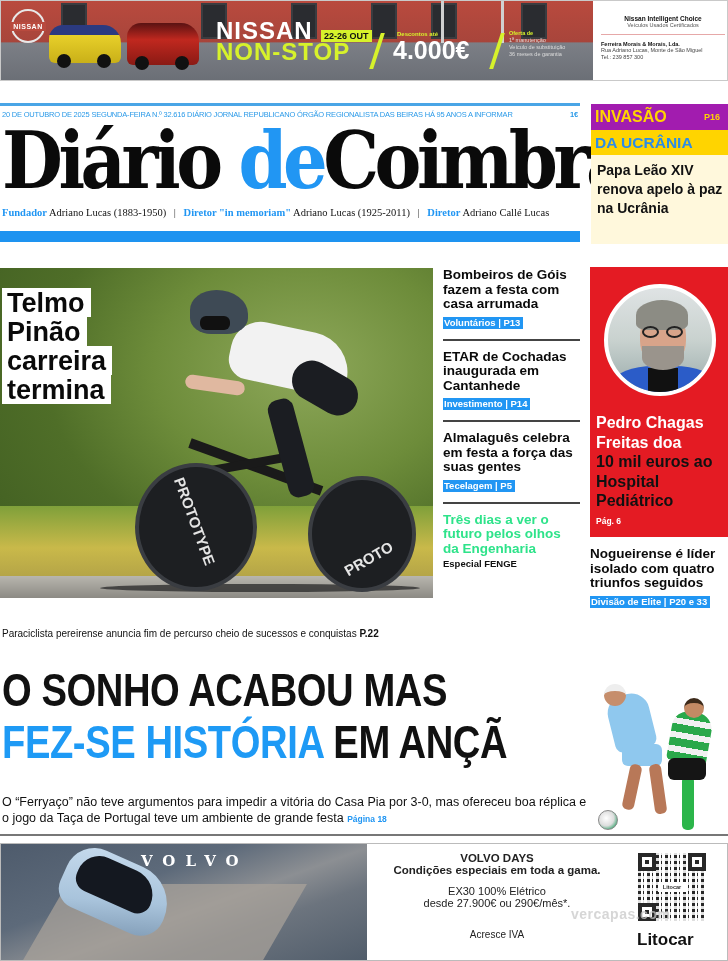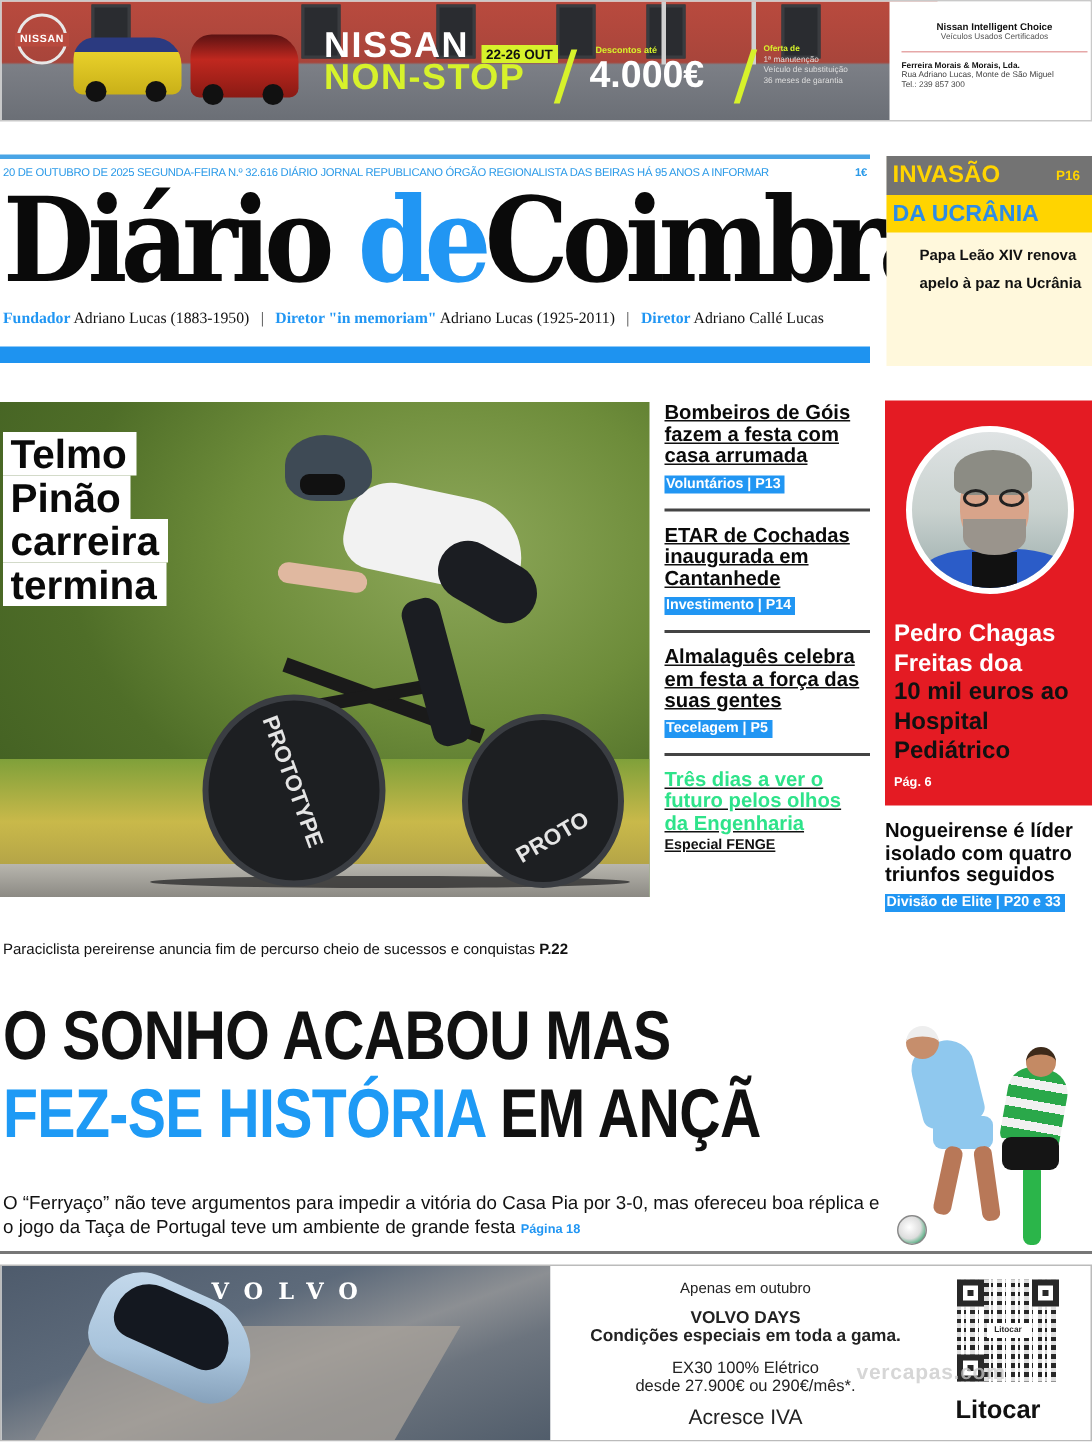--- a/index.html
+++ b/index.html
@@ -40,24 +40,24 @@
   .dateline .price { position: absolute; right: 2px; top: 0; font-weight: bold; }
   .masthead { position: absolute; left: 2px; top: 118px; font-family: "DejaVu Serif", "Liberation Serif", serif; font-weight: bold; font-size: 78px; line-height: 86px; letter-spacing: -5px; transform: scaleX(0.9); transform-origin: left top; white-space: nowrap; color: #0a0a0a; }
   .masthead .de { color: #2196f3; }
   .founders { position: absolute; left: 2px; top: 207px; font-family: "Liberation Serif", serif; font-size: 10.5px; white-space: nowrap; color: #111; }
   .founders .lbl { color: #2196f3; font-weight: bold; }
   .founders .sep { margin: 0 5px; color: #333; }
   .blue-bar { position: absolute; left: 0; top: 231px; width: 580px; height: 11px; background: #1e93f0; }
 
   
   .ukr { position: absolute; left: 591px; top: 104px; width: 137px; height: 140px; background: #fff8dc; }
-  .ukr .b1 { height: 26px; background: #737373; color: #ffd400; font-weight: bold; font-size: 16px; line-height: 26px; padding-left: 4px; position: relative; }
+  .ukr .b1 { height: 26px; background: #a21caf; color: #ffd400; font-weight: bold; font-size: 16px; line-height: 26px; padding-left: 4px; position: relative; }
   .ukr .b1 .pg { position: absolute; right: 8px; top: 0; font-size: 9px; color: #ffd400; }
   .ukr .b2 { height: 25px; background: #ffd400; color: #2d8ce6; font-weight: bold; font-size: 15.5px; line-height: 25px; padding-left: 4px; }
-  .ukr .txt { padding: 6px 4px 0 22px; font-weight: bold; font-size: 10px; line-height: 19px; color: #111; }
+  .ukr .txt { padding: 6px 4px 0 6px; font-weight: bold; font-size: 14px; line-height: 19px; color: #111; }
 
   
   .photo { position: absolute; left: 0; top: 268px; width: 433px; height: 330px; overflow: hidden;
     background: radial-gradient(ellipse at 70% 30%, #8ea85a 0%, #6d8c3a 35%, #4f6e28 60%, #3d5a20 100%); }
   .photo .grass { position: absolute; left: 0; bottom: 22px; width: 100%; height: 70px; background: linear-gradient(180deg, #7fa03a 0%, #c9b94a 60%, #b5a547 100%); }
   .photo .road { position: absolute; left: 0; bottom: 0; width: 100%; height: 22px; background: linear-gradient(180deg, #b8b6ae 0%, #8c8a84 100%); }
   .photo .shadow { position: absolute; left: 100px; bottom: 6px; width: 320px; height: 8px; background: #2e2e2e; border-radius: 50%; opacity: 0.8; }
   .wheel-disc { position: absolute; border-radius: 50%; background: #1d1f22; border: 4px solid #3a3d42; }
   .wheel-disc .lbl { position: absolute; color: #e5e5e5; font-weight: bold; font-size: 15px; }
   .frame { position: absolute; background: #1a1a1a; transform-origin: left center; }
@@ -66,21 +66,21 @@
   .rider-leg { position: absolute; left: 278px; top: 130px; width: 26px; height: 100px; background: #1b1d22; border-radius: 10px; transform: rotate(-15deg); }
   .helmet { position: absolute; left: 190px; top: 22px; width: 58px; height: 44px; background: #3e4a55; border-radius: 50% 60% 40% 40%; }
   .visor { position: absolute; left: 200px; top: 48px; width: 30px; height: 14px; background: #111; border-radius: 6px; }
   .arm { position: absolute; left: 185px; top: 110px; width: 60px; height: 14px; background: #e0b8a0; border-radius: 7px; transform: rotate(8deg); }
   .photo-hl { position: absolute; left: 2px; top: 20px; }
   .photo-hl span { display: block; float: left; clear: left; background: #fff; color: #0a0a0a; font-weight: bold; font-size: 27px; line-height: 28px; padding: 1px 6px 0 5px; }
   .caption { position: absolute; left: 2px; top: 628px; font-size: 10px; color: #111; white-space: nowrap; }
   .caption b { font-weight: bold; }
 
   
-  .midcol { position: absolute; left: 443px; top: 268px; width: 137px; text-decoration: underline; }
+  .midcol { position: absolute; left: 443px; top: 268px; width: 137px; }
   .story { padding-bottom: 9px; margin-bottom: 9px; border-bottom: 2px solid #444; }
   .story h3 { font-weight: bold; font-size: 13.5px; line-height: 14.5px; color: #0a0a0a; }
   .tag { display: inline-block; margin-top: 2px; background: #2196f3; color: #fff; font-weight: bold; font-size: 9.5px; line-height: 12px; padding: 0 3px 0 1px; }
   .story.green h3 { color: #2ee38a; }
   .story.green { border-bottom: 0; }
   .story .plain { font-weight: bold; font-size: 9.5px; color: #111; margin-top: 2px; }
 
   
   .redbox { position: absolute; left: 590px; top: 267px; width: 138px; height: 270px; background: #e41b23; }
   .portrait { position: absolute; left: 14px; top: 17px; width: 112px; height: 112px; border-radius: 50%; border: 4px solid #fff; overflow: hidden;
@@ -125,21 +125,21 @@
   .volvo-img .beam { position: absolute; left: 40px; top: 40px; width: 240px; height: 90px; background: #a8a29a; transform: skewX(-30deg); opacity: 0.75; }
   .volvo-car { position: absolute; left: 60px; top: 14px; width: 110px; height: 66px; border-radius: 30px 40px 24px 20px; background: linear-gradient(160deg, #c8dcee 0%, #a9c4dc 60%, #7f9ab4 100%); transform: rotate(24deg); }
   .volvo-car .roof { position: absolute; left: 12px; top: 6px; width: 80px; height: 40px; background: #141820; border-radius: 26px 30px 16px 16px; }
   .volvo-brand { position: absolute; left: 140px; top: 8px; color: #fff; font-family: "DejaVu Serif", serif; font-weight: bold; font-size: 15px; letter-spacing: 10px; }
   .volvo-copy { position: absolute; left: 366px; top: 0; width: 260px; height: 116px; background: #fff; text-align: center; color: #222; }
   .volvo-copy .l1 { margin-top: 10px; font-size: 10px; }
   .volvo-copy .l2 { margin-top: 8px; font-size: 11.5px; font-weight: bold; }
   .volvo-copy .l3 { font-size: 11.5px; font-weight: bold; }
   .volvo-copy .l4 { margin-top: 9px; font-size: 11px; }
   .volvo-copy .l5 { font-size: 11px; }
-  .volvo-copy .l6 { margin-top: 6px; font-size: 14px; }
+  .volvo-copy .l6 { margin-top: 20px; font-size: 10px; }
   .qr { position: absolute; left: 637px; top: 9px; width: 68px; height: 68px; background:
       repeating-linear-gradient(90deg, #111 0 3px, #fff 3px 5px, #111 5px 6px, #fff 6px 9px),
       #fff; opacity: 0.9; }
   .qr .mask { position: absolute; inset: 0; background: repeating-linear-gradient(0deg, rgba(255,255,255,0.85) 0 3px, transparent 3px 6px); }
   .qr .fp { position: absolute; width: 18px; height: 18px; border: 4px solid #111; background: #fff; }
   .qr .fp::after { content: ""; position: absolute; left: 3px; top: 3px; width: 4px; height: 4px; background: #111; }
   .qr .center { position: absolute; left: 20px; top: 29px; width: 28px; height: 10px; background: #fff; font-size: 5.5px; font-weight: bold; text-align: center; line-height: 10px; }
   .litocar { position: absolute; left: 636px; top: 86px; font-weight: bold; font-size: 17px; color: #111; }
   .watermark { position: absolute; left: 570px; top: 62px; font-size: 14px; color: rgba(200,200,200,0.75); font-weight: bold; letter-spacing: 0.5px; }
 </style>
@@ -318,21 +318,20 @@
 
 <div class="ad-bottom">
   <div class="volvo-img">
     <div class="beam"></div>
     <div class="volvo-car">
         <div class="roof"></div>
       </div>
     <div class="volvo-brand">VOLVO</div>
   </div>
   <div class="volvo-copy">
-    <div class="l1">Apenas em outubro</div>
     <div class="l2">VOLVO DAYS</div>
     <div class="l3">Condições especiais em toda a gama.</div>
     <div class="l4">EX30 100% Elétrico</div>
     <div class="l5">desde 27.900€ ou 290€/mês*.</div>
     <div class="l6">Acresce IVA</div>
   </div>
   <div class="qr">
     <div class="mask"></div>
     <div class="fp" style="left:0; top:0"></div>
     <div class="fp" style="right:0; top:0"></div>

